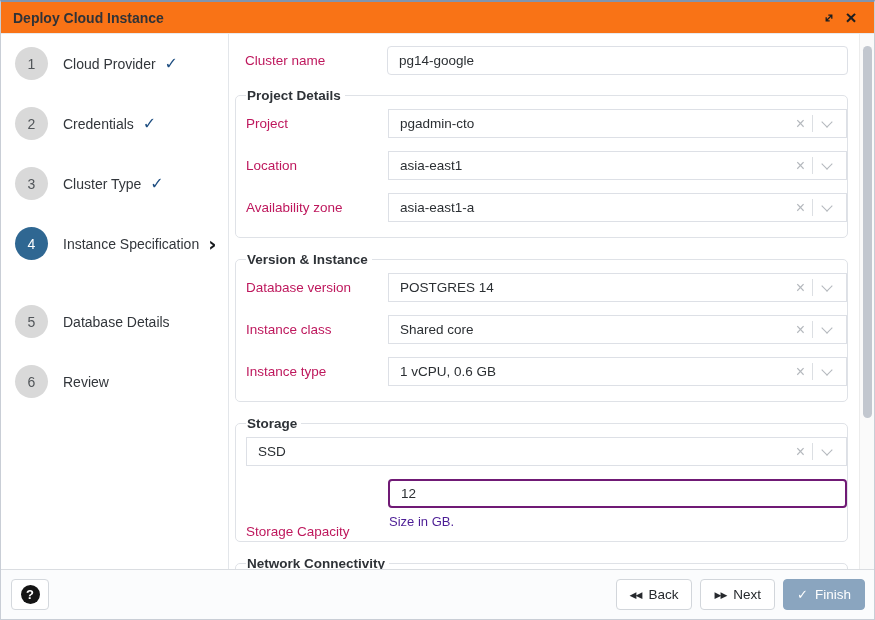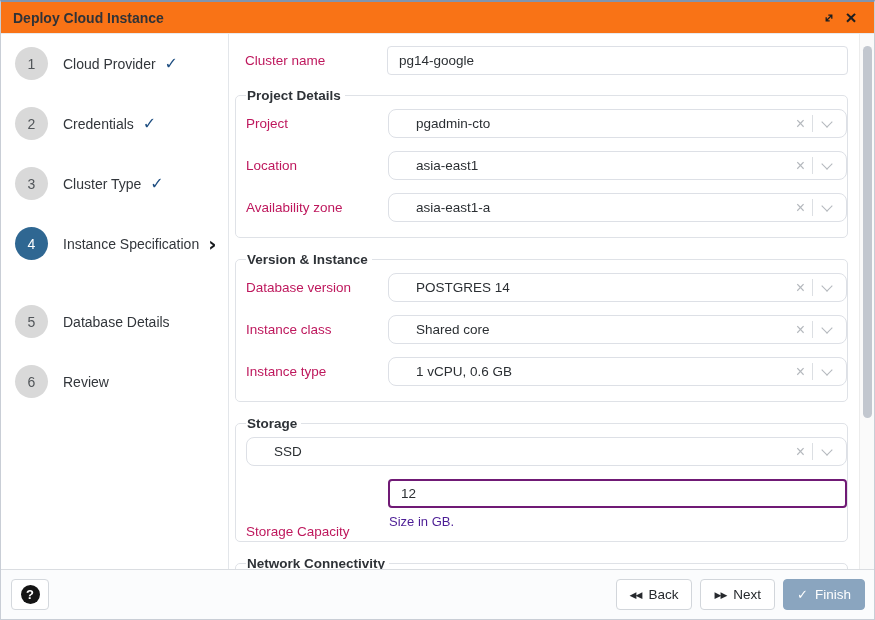--- a/index.html
+++ b/index.html
@@ -71,23 +71,23 @@
     width: 100%; height: 29px;
     border: 1px solid #dde0e6; border-radius: 4px;
     font-size: 13.5px; color: #2b2f33; padding: 0 11px;
     font-family: "Liberation Sans", "DejaVu Sans", sans-serif;
     outline: none; background: #fff;
   }
   .tinput.focused { border: 2px solid #701a75; }
 
   .combo {
     width: 100%; height: 29px;
-    border: 1px solid #dde0e6; border-radius: 8px;
+    border: 1px solid #dde0e6; border-radius: 0;
     display: flex; align-items: center; background: #fff;
-    padding: 0 8px 0 27px; cursor: pointer;
+    padding: 0 8px 0 11px; cursor: pointer;
   }
   .combo .cval { flex: 1; font-size: 13.5px; color: #2b2f33; border: none; outline: none; background: transparent;
                  font-family: "Liberation Sans", "DejaVu Sans", sans-serif; }
   .combo .clear { color: #b4b8bd; font-size: 16px; line-height: 1; padding: 0 7px; cursor: pointer; }
   .combo .vdiv { width: 1px; height: 17px; background: #dcdfe3; }
   .combo .chev {
     width: 8px; height: 8px; margin: -3px 7px 0 10px;
     border-right: 1.6px solid #b4b8bd; border-bottom: 1.6px solid #b4b8bd;
     transform: rotate(45deg); cursor: pointer;
   }

